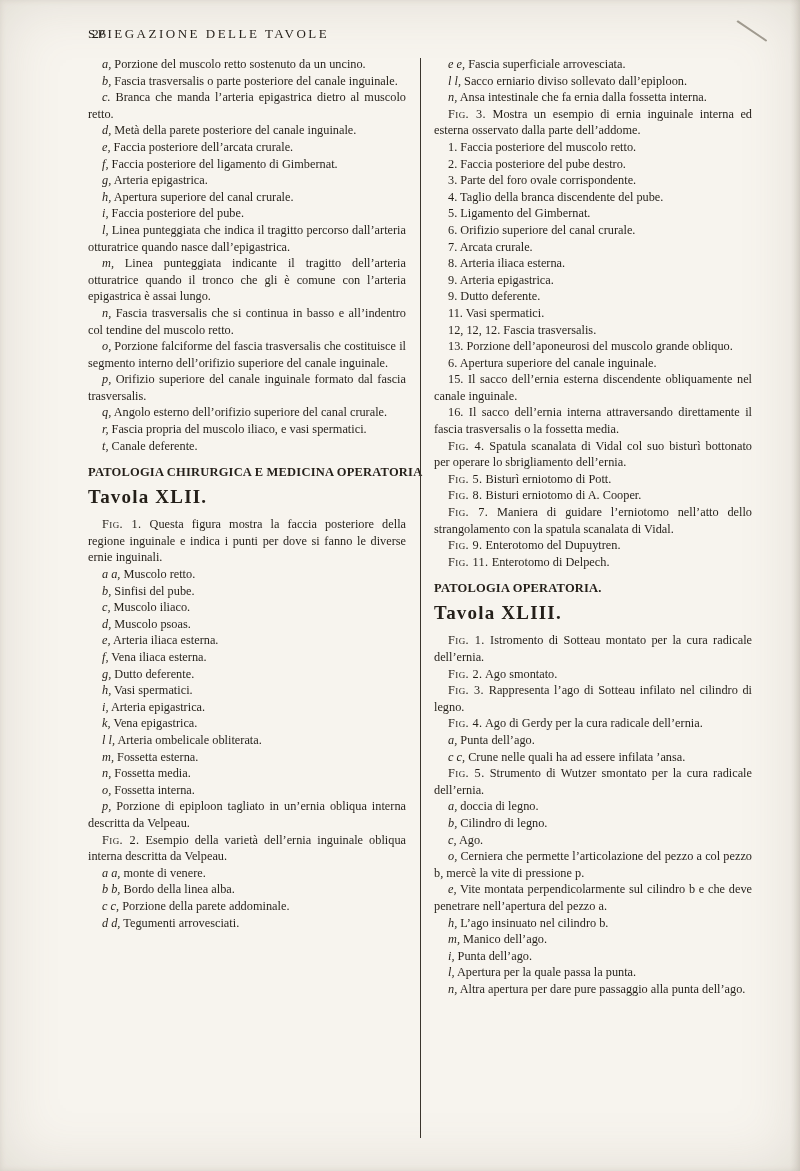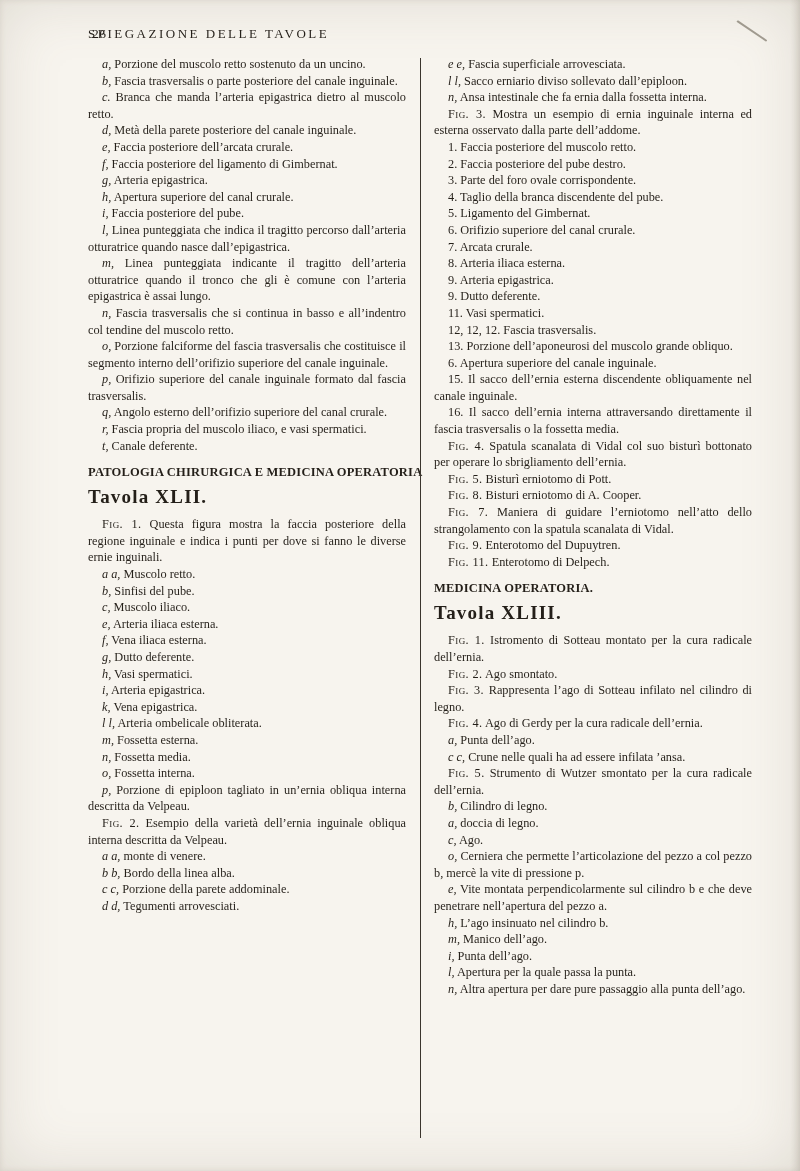--- a/index.html
+++ b/index.html
@@ -111,20 +111,21 @@
         <p class="entry"><span class="lbl entry">p,</span> Orifizio superiore del canale inguinale formato dal fascia trasversalis.</p>
         <p class="entry"><span class="lbl entry">q,</span> Angolo esterno dell’orifizio superiore del canal crurale.</p>
         <p class="entry"><span class="lbl entry">r,</span> Fascia propria del muscolo iliaco, e vasi spermatici.</p>
         <p class="entry"><span class="lbl entry">t,</span> Canale deferente.</p>
         <p class="section-title">PATOLOGIA CHIRURGICA E MEDICINA OPERATORIA</p>
         <p class="tavola-title">Tavola XLII.</p>
         <p class="entry"><span class="lbl fig">Fig. 1.</span> Questa figura mostra la faccia posteriore della regione inguinale e indica i punti per dove si fanno le diverse ernie inguinali.</p>
         <p class="entry"><span class="lbl entry">a a,</span> Muscolo retto.</p>
         <p class="entry"><span class="lbl entry">b,</span> Sinfisi del pube.</p>
         <p class="entry"><span class="lbl entry">c,</span> Muscolo iliaco.</p>
+        <p class="entry"><span class="lbl entry">d,</span> Muscolo psoas.</p>
         <p class="entry"><span class="lbl entry">e,</span> Arteria iliaca esterna.</p>
         <p class="entry"><span class="lbl entry">f,</span> Vena iliaca esterna.</p>
         <p class="entry"><span class="lbl entry">g,</span> Dutto deferente.</p>
         <p class="entry"><span class="lbl entry">h,</span> Vasi spermatici.</p>
         <p class="entry"><span class="lbl entry">i,</span> Arteria epigastrica.</p>
         <p class="entry"><span class="lbl entry">k,</span> Vena epigastrica.</p>
         <p class="entry"><span class="lbl entry">l l,</span> Arteria ombelicale obliterata.</p>
         <p class="entry"><span class="lbl entry">m,</span> Fossetta esterna.</p>
         <p class="entry"><span class="lbl entry">n,</span> Fossetta media.</p>
         <p class="entry"><span class="lbl entry">o,</span> Fossetta interna.</p>
@@ -156,31 +157,31 @@
         <p class="entry"><span class="lbl num">13.</span> Porzione dell’aponeurosi del muscolo grande obliquo.</p>
         <p class="entry"><span class="lbl num">6.</span> Apertura superiore del canale inguinale.</p>
         <p class="entry"><span class="lbl num">15.</span> Il sacco dell’ernia esterna discendente obliquamente nel canale inguinale.</p>
         <p class="entry"><span class="lbl num">16.</span> Il sacco dell’ernia interna attraversando direttamente il fascia trasversalis o la fossetta media.</p>
         <p class="entry"><span class="lbl fig">Fig. 4.</span> Spatula scanalata di Vidal col suo bisturì bottonato per operare lo sbrigliamento dell’ernia.</p>
         <p class="entry"><span class="lbl fig">Fig. 5.</span> Bisturì erniotomo di Pott.</p>
         <p class="entry"><span class="lbl fig">Fig. 8.</span> Bisturi erniotomo di A. Cooper.</p>
         <p class="entry"><span class="lbl fig">Fig. 7.</span> Maniera di guidare l’erniotomo nell’atto dello strangolamento con la spatula scanalata di Vidal.</p>
         <p class="entry"><span class="lbl fig">Fig. 9.</span> Enterotomo del Dupuytren.</p>
         <p class="entry"><span class="lbl fig">Fig. 11.</span> Enterotomo di Delpech.</p>
-        <p class="section-title">MEDICINA OPERATORIA.</p>
+        <p class="section-title">PATOLOGIA OPERATORIA.</p>
         <p class="tavola-title">Tavola XLIII.</p>
         <p class="entry"><span class="lbl fig">Fig. 1.</span> Istromento di Sotteau montato per la cura radicale dell’ernia.</p>
         <p class="entry"><span class="lbl fig">Fig. 2.</span> Ago smontato.</p>
         <p class="entry"><span class="lbl fig">Fig. 3.</span> Rappresenta l’ago di Sotteau infilato nel cilindro di legno.</p>
         <p class="entry"><span class="lbl fig">Fig. 4.</span> Ago di Gerdy per la cura radicale dell’ernia.</p>
         <p class="entry"><span class="lbl entry">a,</span> Punta dell’ago.</p>
         <p class="entry"><span class="lbl entry">c c,</span> Crune nelle quali ha ad essere infilata ’ansa.</p>
         <p class="entry"><span class="lbl fig">Fig. 5.</span> Strumento di Wutzer smontato per la cura radicale dell’ernia.</p>
+        <p class="entry"><span class="lbl entry">a,</span> doccia di legno.</p>
         <p class="entry"><span class="lbl entry">b,</span> Cilindro di legno.</p>
-        <p class="entry"><span class="lbl entry">a,</span> doccia di legno.</p>
         <p class="entry"><span class="lbl entry">c,</span> Ago.</p>
         <p class="entry"><span class="lbl entry">o,</span> Cerniera che permette l’articolazione del pezzo a col pezzo b, mercè la vite di pressione p.</p>
         <p class="entry"><span class="lbl entry">e,</span> Vite montata perpendicolarmente sul cilindro b e che deve penetrare nell’apertura del pezzo a.</p>
         <p class="entry"><span class="lbl entry">h,</span> L’ago insinuato nel cilindro b.</p>
         <p class="entry"><span class="lbl entry">m,</span> Manico dell’ago.</p>
         <p class="entry"><span class="lbl entry">i,</span> Punta dell’ago.</p>
         <p class="entry"><span class="lbl entry">l,</span> Apertura per la quale passa la punta.</p>
         <p class="entry"><span class="lbl entry">n,</span> Altra apertura per dare pure passaggio alla punta dell’ago.</p>
       </div>
   </div>

